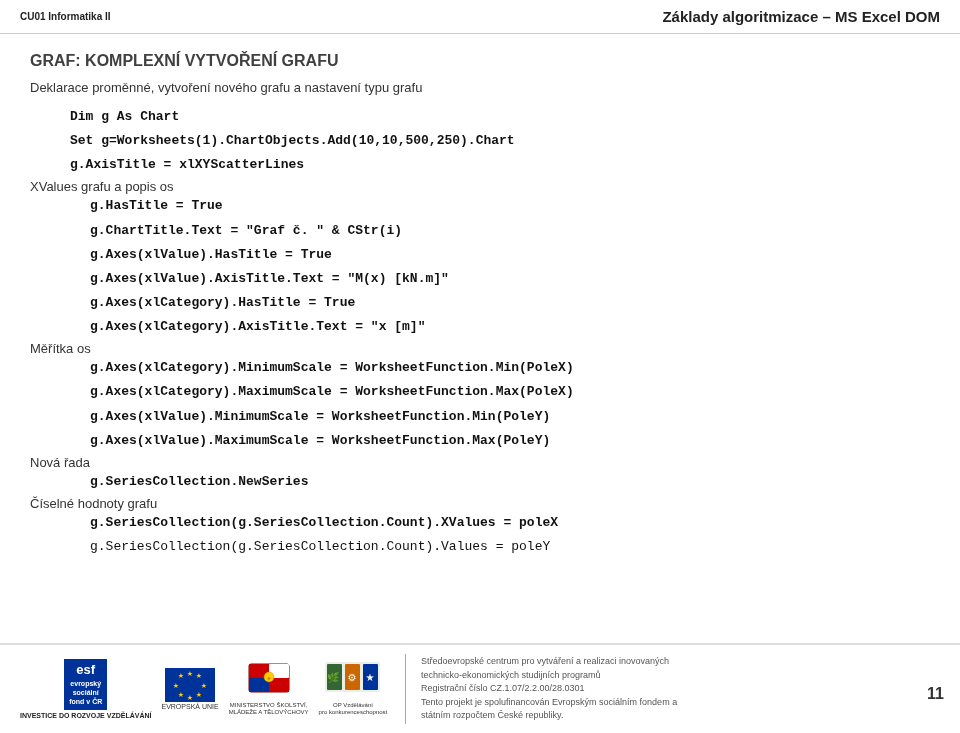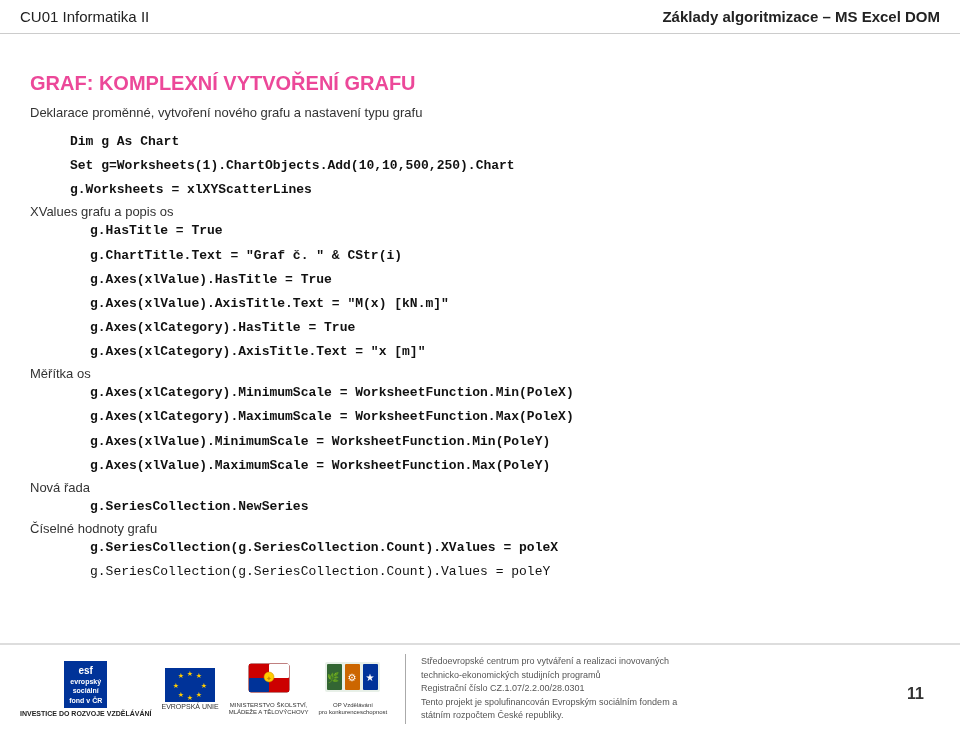--- a/index.html
+++ b/index.html
@@ -12,39 +12,38 @@
       position: relative;
     }
     .header {
       display: flex;
       justify-content: space-between;
       align-items: center;
       padding: 8px 20px;
       border-bottom: 1px solid #ccc;
     }
     .header-left {
-      font-size: 15px;
-      font-weight: normal;
+      font-size: 10px;
+      font-weight: bold;
       color: #222;
     }
     .header-right {
       font-size: 15px;
       font-weight: bold;
       color: #222;
       margin-left: 36px;
     }
     .main-content {
       padding: 18px 30px 10px 30px;
     }
     .slide-title {
-      font-size: 20px;
-      font-weight: bold;
-      color: #ec4899;
+      font-size: 16px;
+      font-weight: bold;
+      color: #404040;
       margin-bottom: 10px;
-      margin-top: 20px;
     }
     .subtitle {
       font-size: 13px;
       color: #333;
       margin-bottom: 12px;
     }
     .code-block {
       font-family: 'Courier New', monospace;
       font-size: 13px;
       color: #111;
@@ -83,21 +82,21 @@
       margin: 0 15px;
     }
     .footer-right {
       flex: 1;
       font-size: 9px;
       color: #555;
       line-height: 1.5;
     }
     .footer-page {
       position: absolute;
-      right: 36px;
+      right: 16px;
       bottom: 30px;
       font-size: 16px;
       font-weight: bold;
       color: #333;
     }
     
     .esf-box {
       background: #003399;
       color: white;
       font-size: 8px;
@@ -129,21 +128,21 @@
   <span class="header-right">Základy algoritmizace – MS Excel DOM</span>
 </div>
 
 <div class="main-content">
   <div class="slide-title">GRAF: KOMPLEXNÍ VYTVOŘENÍ GRAFU</div>
   <div class="subtitle">Deklarace proměnné, vytvoření nového grafu  a nastavení typu grafu</div>
 
   <div id="code-area">
       <div class="code-block indent1" style="font-weight: bold;">Dim g As Chart</div>
       <div class="code-block indent1" style="font-weight: bold;">Set g=Worksheets(1).ChartObjects.Add(10,10,500,250).Chart</div>
-      <div class="code-block indent1" style="font-weight: bold;">g.Worksheets = xlXYScatterLines</div>
+      <div class="code-block indent1" style="font-weight: bold;">g.AxisTitle = xlXYScatterLines</div>
       <div class="section-label">XValues grafu a popis os</div>
       <div class="code-block indent2" style="font-weight: bold;">g.HasTitle = True</div>
       <div class="code-block indent2" style="font-weight: bold;">g.ChartTitle.Text = "Graf č. " &amp; CStr(i)</div>
       <div class="code-block indent2" style="font-weight: bold;">g.Axes(xlValue).HasTitle = True</div>
       <div class="code-block indent2" style="font-weight: bold;">g.Axes(xlValue).AxisTitle.Text = "M(x) [kN.m]"</div>
       <div class="code-block indent2" style="font-weight: bold;">g.Axes(xlCategory).HasTitle = True</div>
       <div class="code-block indent2" style="font-weight: bold;">g.Axes(xlCategory).AxisTitle.Text = "x [m]"</div>
       <div class="section-label">Měřítka os</div>
       <div class="code-block indent2" style="font-weight: bold;">g.Axes(xlCategory).MinimumScale = WorksheetFunction.Min(PoleX)</div>
       <div class="code-block indent2" style="font-weight: bold;">g.Axes(xlCategory).MaximumScale = WorksheetFunction.Max(PoleX)</div>
@@ -155,21 +154,21 @@
       <div class="code-block indent2" style="font-weight: bold;">g.SeriesCollection(g.SeriesCollection.Count).XValues = poleX</div>
       <div class="code-block indent2" style="font-weight: normal;">g.SeriesCollection(g.SeriesCollection.Count).Values = poleY</div>
     </div>
 </div>
 
 <div class="footer">
   <div class="footer-left">
 
     <div class="logo-box">
       <div class="esf-box">
-        <div style="font-size:10px;font-weight:bold;">esf</div>
+        <div style="font-size:13px;font-weight:bold;">esf</div>
         <div style="font-size:7px;">evropský</div>
         <div style="font-size:7px;">sociální</div>
         <div style="font-size:7px;">fond v ČR</div>
       </div>
       <div class="invest-text">INVESTICE DO ROZVOJE VZDĚLÁVÁNÍ</div>
     </div>
 
     <div class="logo-box">
       <svg width="50" height="34" viewBox="0 0 50 34">
         <rect width="50" height="34" fill="#003399"></rect>

